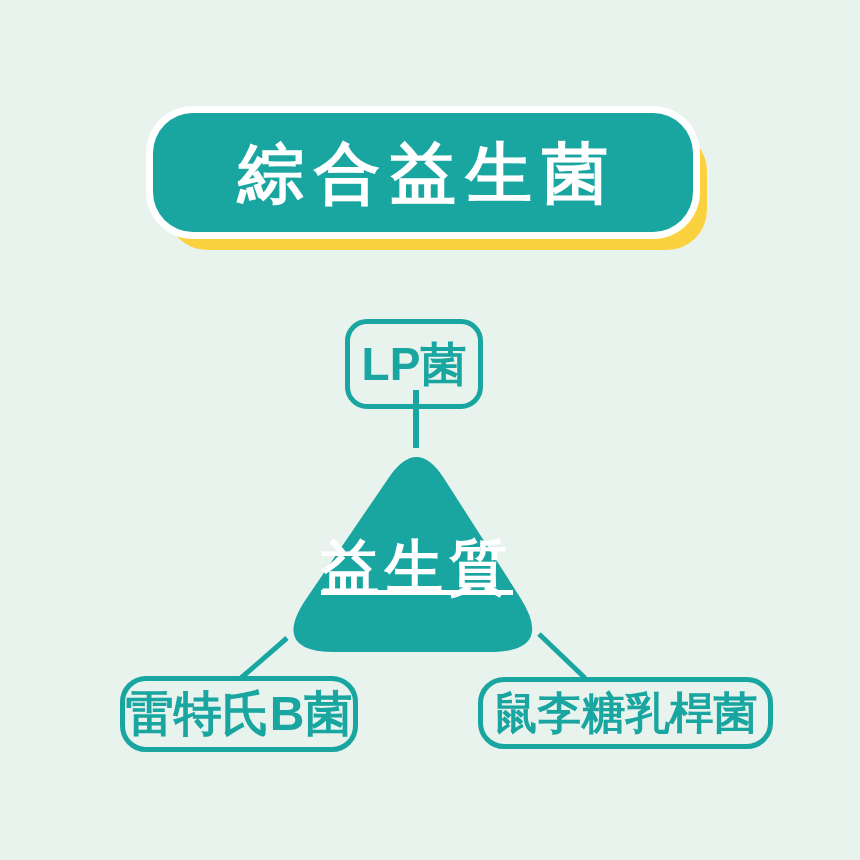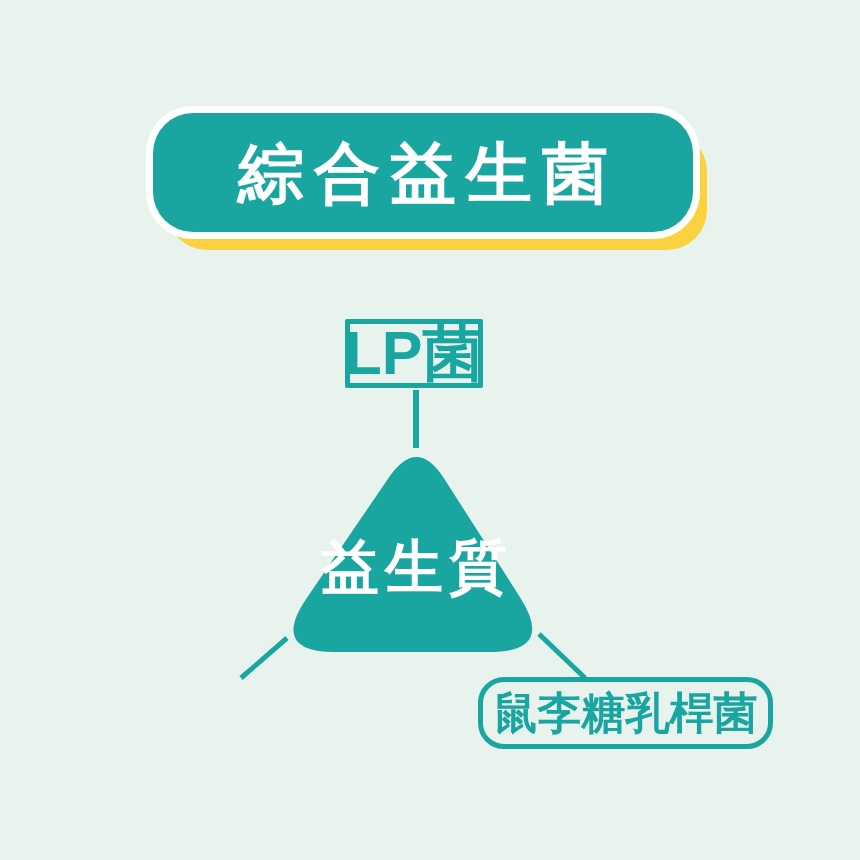--- a/index.html
+++ b/index.html
@@ -63,23 +63,23 @@
     border-radius:24px;
     background:transparent;
     display:flex;align-items:center;justify-content:center;
     color:var(--teal);
     font-weight:700;
     white-space:nowrap;
     line-height:1;
   }
   .node-lp{
     left:345px;top:319px;
-    width:138px;height:69px;
-    border-radius:2px;
-    font-size:61px;
+    width:138px;height:90px;
+    border-radius:22px;
+    font-size:46px;
   }
   .node-left{
     left:120px;top:676px;
     width:238px;height:76px;
     border-radius:26px;
     font-size:48px;
   }
   .node-right{
     left:438px;top:677px;
     width:295px;height:72px;
@@ -91,20 +91,21 @@
     position:absolute;
     left:267px;top:538px;
     width:300px;
     text-align:center;
     color:var(--white);
     font-size:58px;
     font-weight:700;
     letter-spacing:6px;
     line-height:1;
     pointer-events:none;
+    text-decoration:underline;
   }
 </style>
 </head>
 <body>
 
 <div class="stage">
 
   <div class="header-wrap">
     <div class="header-shadow"></div>
     <div class="header-pill">
@@ -122,18 +123,21 @@
 
     <path d="M388.9,477.4 Q417,436 443.9,478.2 L520,597.2 Q555,652 490,652 L335,652 Q270,652 306.6,598.2 Z" fill="#19A5A0"></path>
   </svg>
 
   <div class="triangle-label">益生質</div>
 
   <div class="node node-lp">
     <span>LP菌</span>
   </div>
 
+  <div class="node node-left">
+    <span>雷特氏B菌</span>
+  </div>
 
   <div class="node node-right">
     <span>鼠李糖乳桿菌</span>
   </div>
 
 </div>
 
 </body></html>

